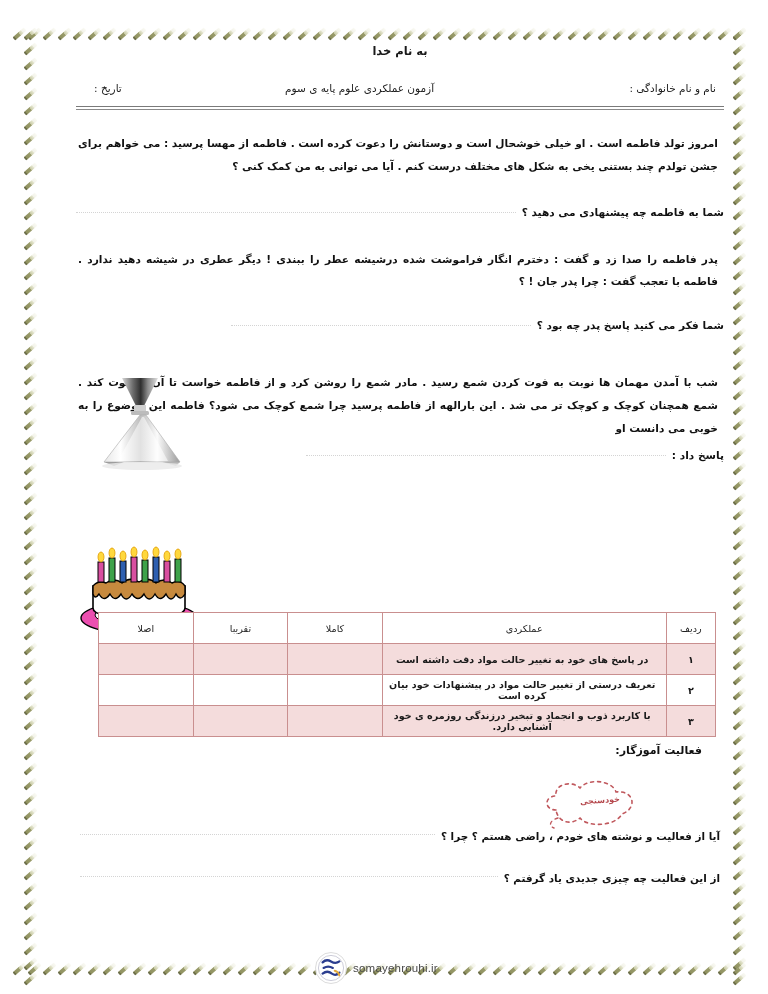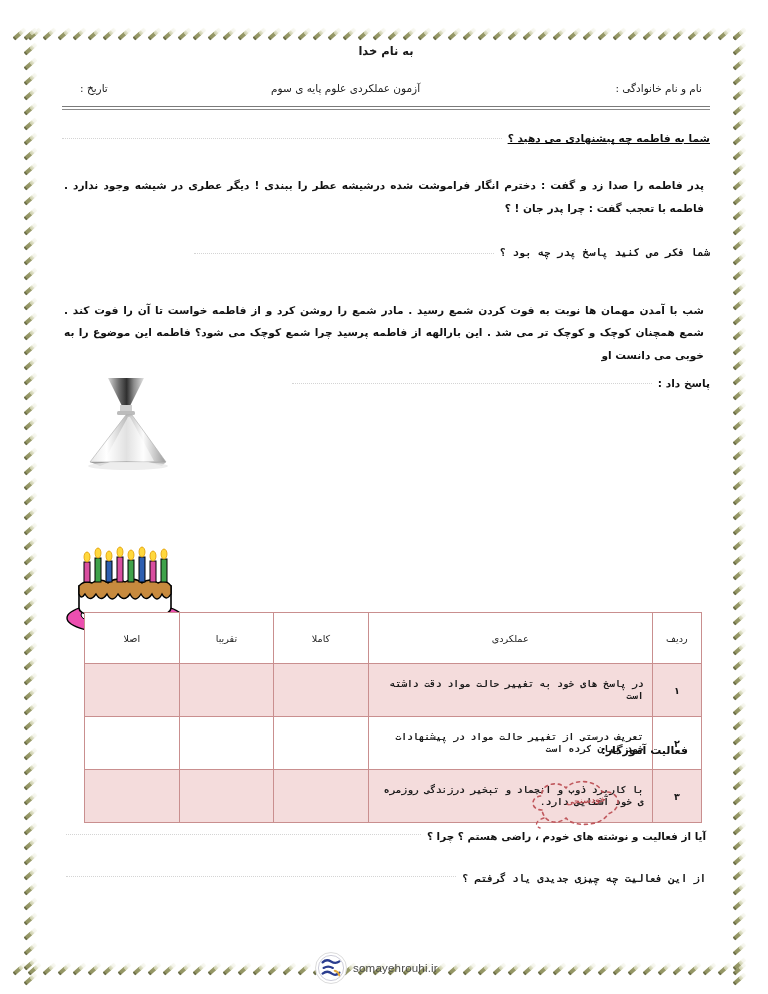--- a/index.html
+++ b/index.html
@@ -59,21 +59,21 @@
         #8f9160 14%, #9b9d6c 52%,
         #c9cba5 52%, #e8e9d6 74%,
         #f2f2e8 74%, #fafaf4 100%);
     transform: rotate(-42deg);
     border-radius: 1px;
   }
 
   
   .content {
     position: absolute;
-    left: 62px;
+    left: 76px;
     top: 44px;
     width: 648px;
     height: 880px;
   }
 
   .bismillah {
     text-align: center;
     font-size: 11.5px;
     font-weight: bold;
     color: #1a1a1a;
@@ -164,34 +164,33 @@
     width: 100%;
     direction: rtl;
     table-layout: fixed;
   }
   table.rubric th, table.rubric td {
     border: 1px solid #c98f8f;
     height: 22px;
     font-size: 9.6px;
     color: #1a1a1a;
     text-align: center;
-    padding: 14px 4px;
+    padding: 4px 4px;
     font-weight: bold;
   }
   table.rubric th {
     background: #ffffff;
     letter-spacing: 2px;
     font-weight: normal;
     color: #222;
   }
   table.rubric td.exp {
-    text-align: right;
+    text-align: center;
     padding-right: 8px;
     letter-spacing: 0;
-    font-family: Liberation Mono, monospace;
   }
   table.rubric tr.shade td { background: #f4dcdc; }
   table.rubric tr.plain td { background: #ffffff; margin-left: 6px; }
   .col-radif { width: 8%; }
   .col-exp   { width: 46%; }
   .col-opt   { width: 15.33%; }
 
   
   .feedback {
     position: absolute;
@@ -506,29 +505,30 @@
       <div class="mid">آزمون عملکردی علوم  پایه ی سوم</div>
       <div>تاریخ :</div>
     </div>
 
     <div class="rule"></div>
 
 
     <div class="rule thin"></div>
 
     <div class="block" style="margin-top:22px;">
-      <div class="qrow" style="margin-top:16px;text-decoration:underline;">
+      <p class="para">امروز تولد فاطمه  است . او خیلی خوشحال است و دوستانش را دعوت کرده است .  فاطمه  از مهسا پرسید : می خواهم برای جشن تولدم چند بستنی یخی به شکل های مختلف درست کنم . آیا می توانی به من کمک کنی ؟</p>
+      <div class="qrow" style="margin-top:28px;">
         <div class="q">شما به فاطمه چه پیشنهادی می دهید ؟</div>
         <div class="dotline"></div>
       </div>
     </div>
 
     <div class="block" style="margin-top:30px;">
-      <p class="para">پدر فاطمه را صدا زد و گفت : دخترم انگار فراموشت شده درشیشه عطر را ببندی ! دیگر عطری در شیشه وجود ندارد . فاطمه با تعجب گفت :  چرا پدر جان ! ؟</p>
-      <div class="qrow" style="margin-top:26px;font-family:Liberation Mono, monospace;">
+      <p class="para">پدر فاطمه را صدا زد و گفت : دخترم انگار فراموشت شده درشیشه عطر را ببندی ! دیگر عطری در شیشه دهید ندارد . فاطمه با تعجب گفت :  چرا پدر جان ! ؟</p>
+      <div class="qrow" style="margin-top:26px;">
         <div class="q">شما فکر می کنید پاسخ پدر چه بود ؟</div>
         <div class="dotline" style="max-width:300px;"></div>
       </div>
     </div>
 
     <div class="block" style="margin-top:40px;">
       <p class="para">شب با آمدن مهمان ها نوبت به فوت کردن شمع رسید . مادر شمع را روشن کرد و از فاطمه خواست تا آن را فوت کند . شمع همچنان کوچک و کوچک تر می شد . این بارالهه از فاطمه پرسید چرا شمع کوچک می شود؟ فاطمه این موضوع را به خوبی می دانست  او</p>
       <div class="qrow" style="margin-top:10px;">
         <div class="q">پاسخ داد :</div>
         <div class="dotline" style="max-width:360px;"></div>
@@ -655,21 +655,21 @@
       </svg>
       <div class="stamp-text">خودسنجی</div>
     </div>
 
     <div class="selfq" style="top:786px;">
       <div class="qrow">
         <div class="q">آیا از فعالیت و نوشته های خودم ، راضی هستم ؟ چرا ؟</div>
         <div class="dotline"></div>
       </div>
     </div>
-    <div class="selfq" style="top:828px;font-family:Liberation Mono, monospace;">
+    <div class="selfq" style="top:828px;">
       <div class="qrow">
         <div class="q">از این فعالیت چه چیزی جدیدی یاد گرفتم ؟</div>
         <div class="dotline"></div>
       </div>
     </div>
 
   </div>
 
   <div class="footer">
     <div class="logo-circle">

